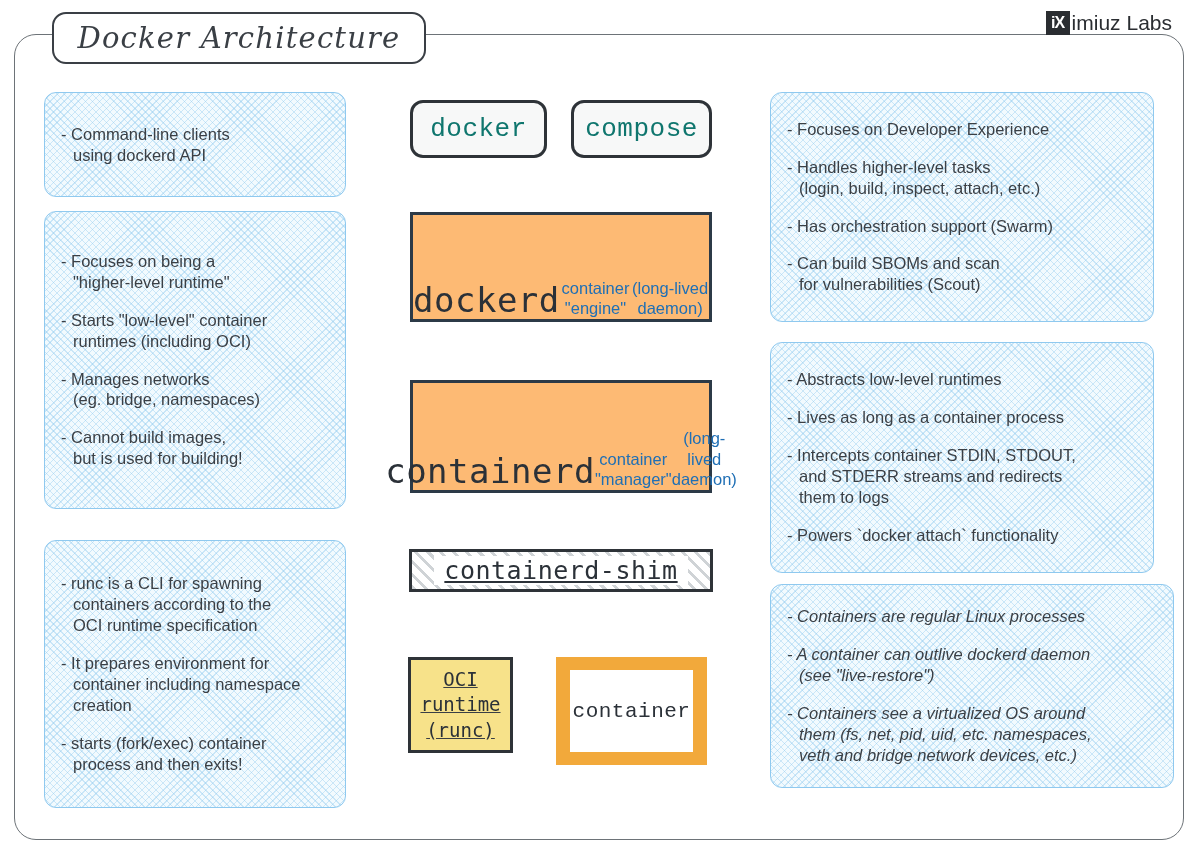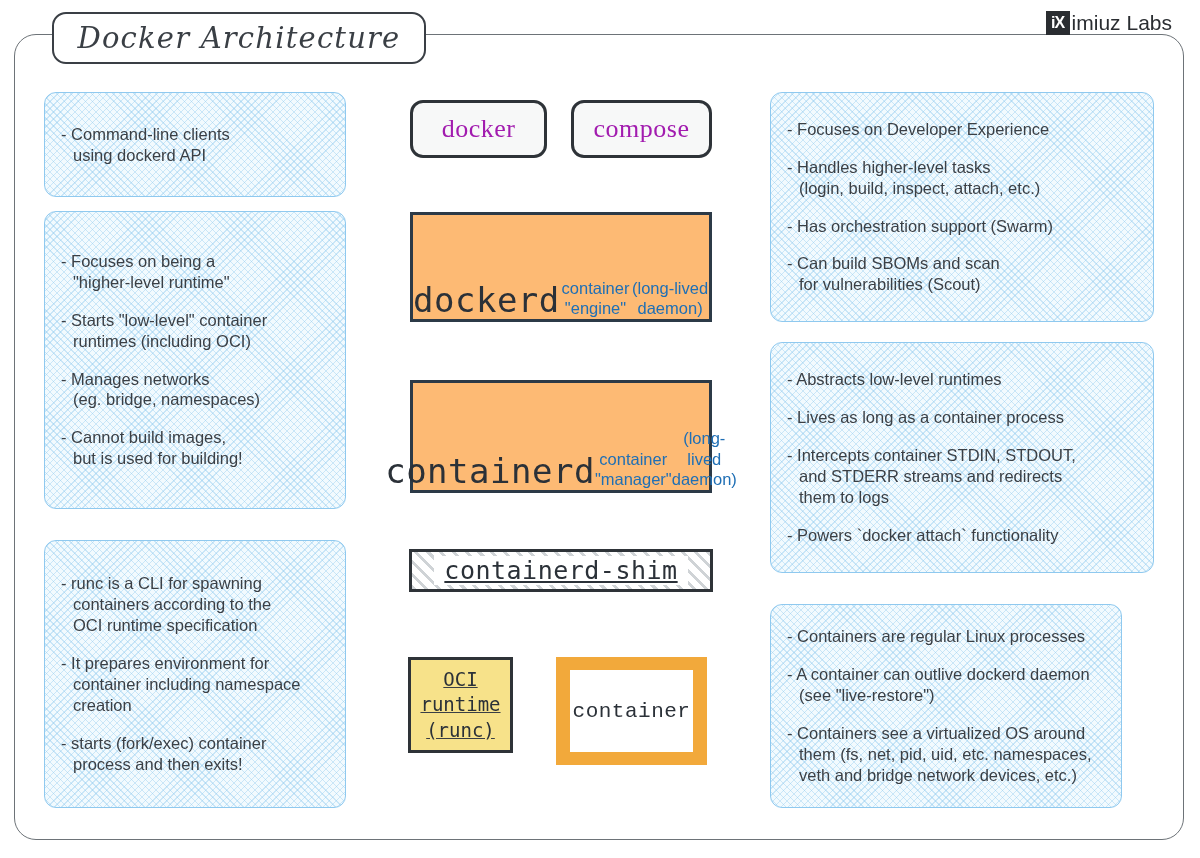--- a/index.html
+++ b/index.html
@@ -66,22 +66,22 @@
   .note li:last-child{margin-bottom:0;}
 
   
   .node{position:absolute;box-sizing:border-box;z-index:4;}
 
   .node-cli{
     background:#f7f8f8;border:3px solid #2e3338;border-radius:13px;
     display:flex;align-items:center;justify-content:center;
   }
   .node-cli .mono{
-    font-family:Liberation Serif, serif;
-    font-size:26px;color:#a21caf;letter-spacing:0.5px;
+    font-family:Liberation Mono, monospace;
+    font-size:26px;color:#0f766e;letter-spacing:0.5px;
   }
 
   .node-daemon{
     background:#fdba74;border:3.4px solid #2c3a47;
     display:flex;align-items:flex-end;justify-content:center;
   }
   .node-daemon .ttl{
     font-family:"DejaVu Sans Mono", monospace;
     font-size:34px;color:#2b3138;letter-spacing:0.5px;line-height:1.1;
   }
@@ -222,21 +222,21 @@
   <ul>
     <li>- Abstracts low-level runtimes</li>
     <li>- Lives as long as a container process</li>
     <li>- Intercepts container STDIN, STDOUT,
   and STDERR streams and redirects
   them to logs</li>
     <li>- Powers `docker attach` functionality</li>
   </ul>
 </div>
 
-<div class="note" style="left:770px;top:604px;width:352px;height:204px;">
+<div class="note" style="left:770px;top:584px;width:404px;height:204px;font-style:italic;">
   <ul>
     <li>- Containers are regular Linux processes</li>
     <li>- A container can outlive dockerd daemon
   (see "live-restore")</li>
     <li>- Containers see a virtualized OS around
   them (fs, net, pid, uid, etc. namespaces,
   veth and bridge network devices, etc.)</li>
   </ul>
 </div>
 

